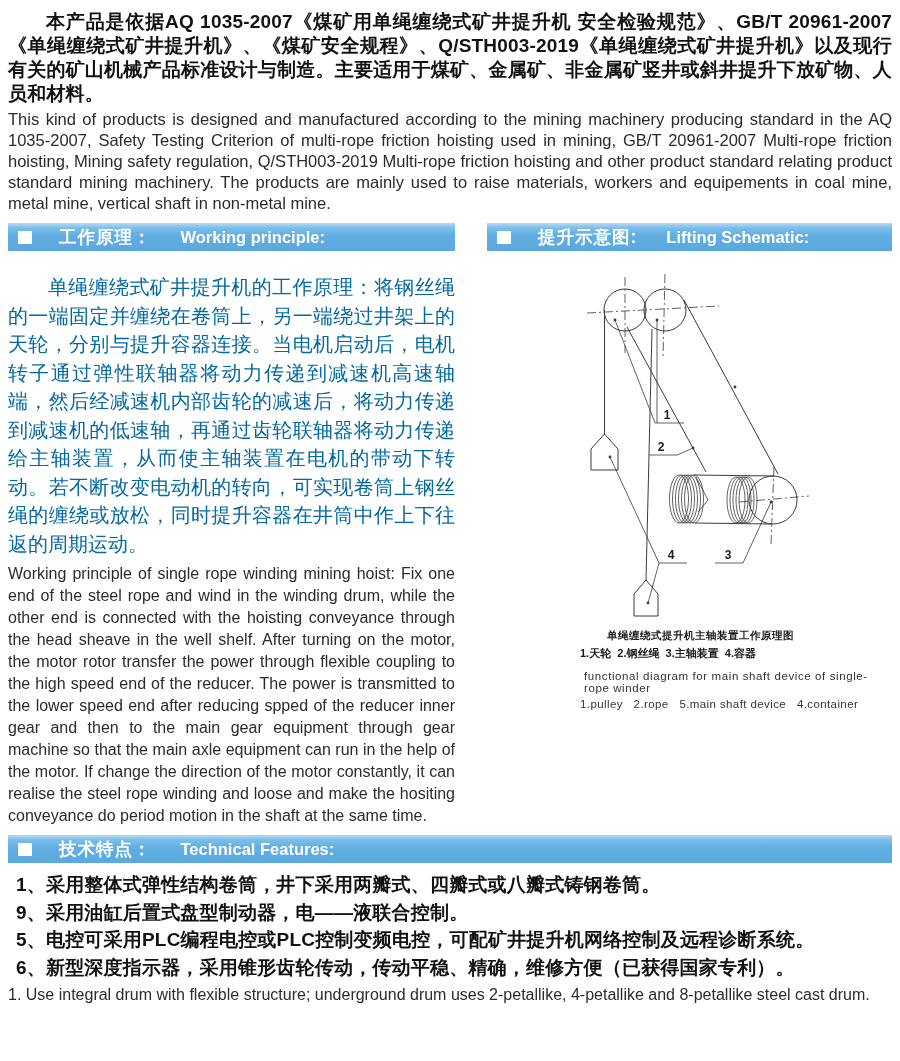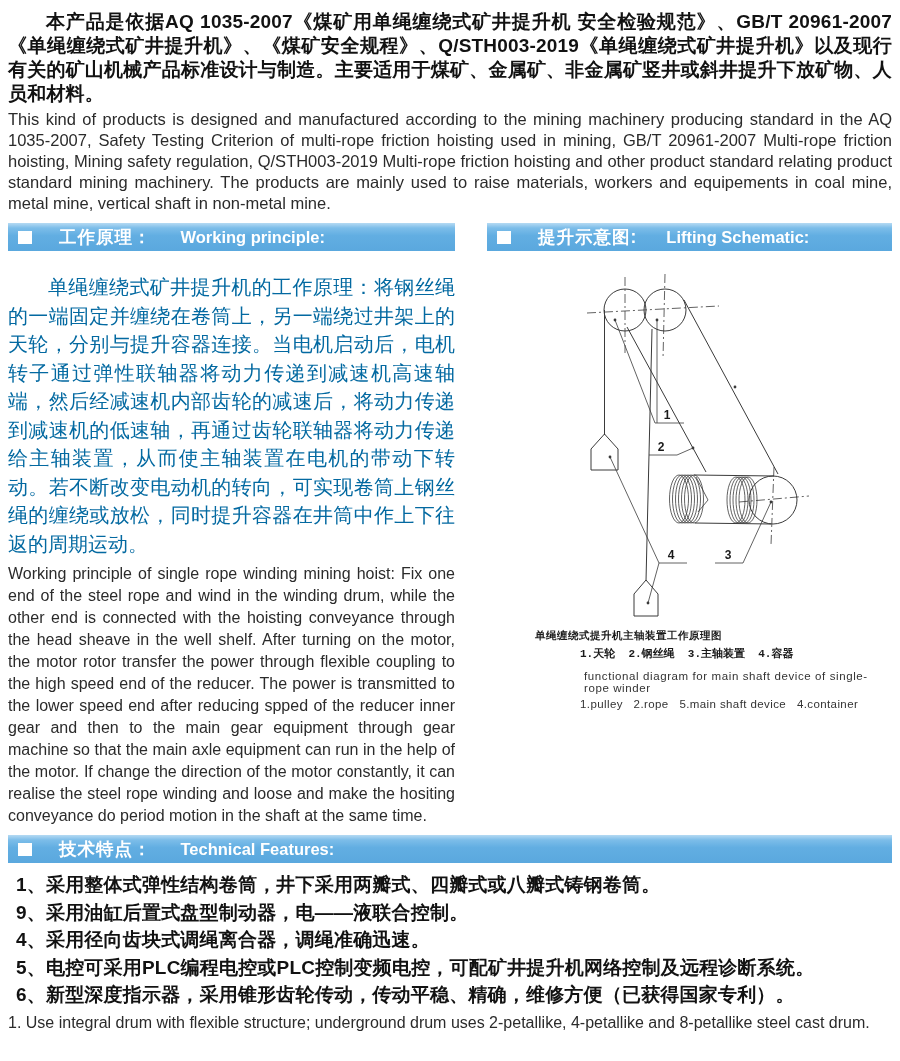--- a/index.html
+++ b/index.html
@@ -74,28 +74,27 @@
     text-align: justify;
     color: #2b2b2b;
   }
 
   
   .diagram-wrap { margin-top: 2px; }
   .diagram-svg { display: block; width: 405px; height: 374px; }
   .caption-block { margin-top: 2px; color: #1a1a1a; }
   .cap-zh {
     font-size: 10.5px; font-weight: bold;
-    margin-left: 48px; letter-spacing: 0.5px;
+    margin-left: 120px; letter-spacing: 0.5px;
     white-space: pre-wrap;
   }
   .leg-zh {
     font-size: 11px; font-weight: bold;
     margin-left: 93px; margin-top: 3px;
     white-space: pre-wrap;
-    font-family: Liberation Mono, monospace;
   }
   .cap-en {
     font-size: 11.5px; color: #333;
     margin-left: 97px; margin-top: 9px;
     letter-spacing: 0.6px;
     white-space: pre-wrap;
   }
   .leg-en {
     font-size: 11.5px; color: #333;
     margin-left: 93px; margin-top: 4px;
@@ -243,21 +242,20 @@
 
   <div class="section-header tech-header">
     <span class="sq"></span>
     <span class="t-zh">技术特点：</span>
     <span class="t-en">Technical Features:</span>
   </div>
 
   <div class="tech-list-zh">
     <div class="item">1、采用整体式弹性结构卷筒，井下采用两瓣式、四瓣式或八瓣式铸钢卷筒。</div>
     <div class="item">9、采用油缸后置式盘型制动器，电——液联合控制。</div>
-    <div class="item">4、采用径向齿块式调绳离合器，调绳准确迅速。</div>
     <div class="item">5、电控可采用PLC编程电控或PLC控制变频电控，可配矿井提升机网络控制及远程诊断系统。</div>
     <div class="item">6、新型深度指示器，采用锥形齿轮传动，传动平稳、精确，维修方便（已获得国家专利）。</div>
   </div>
 
   <div class="tech-list-en">
     <div class="item">1. Use integral drum with flexible structure; underground drum uses 2-petallike, 4-petallike and 8-petallike steel cast drum.</div>
 
   </div>
 
 </div>

